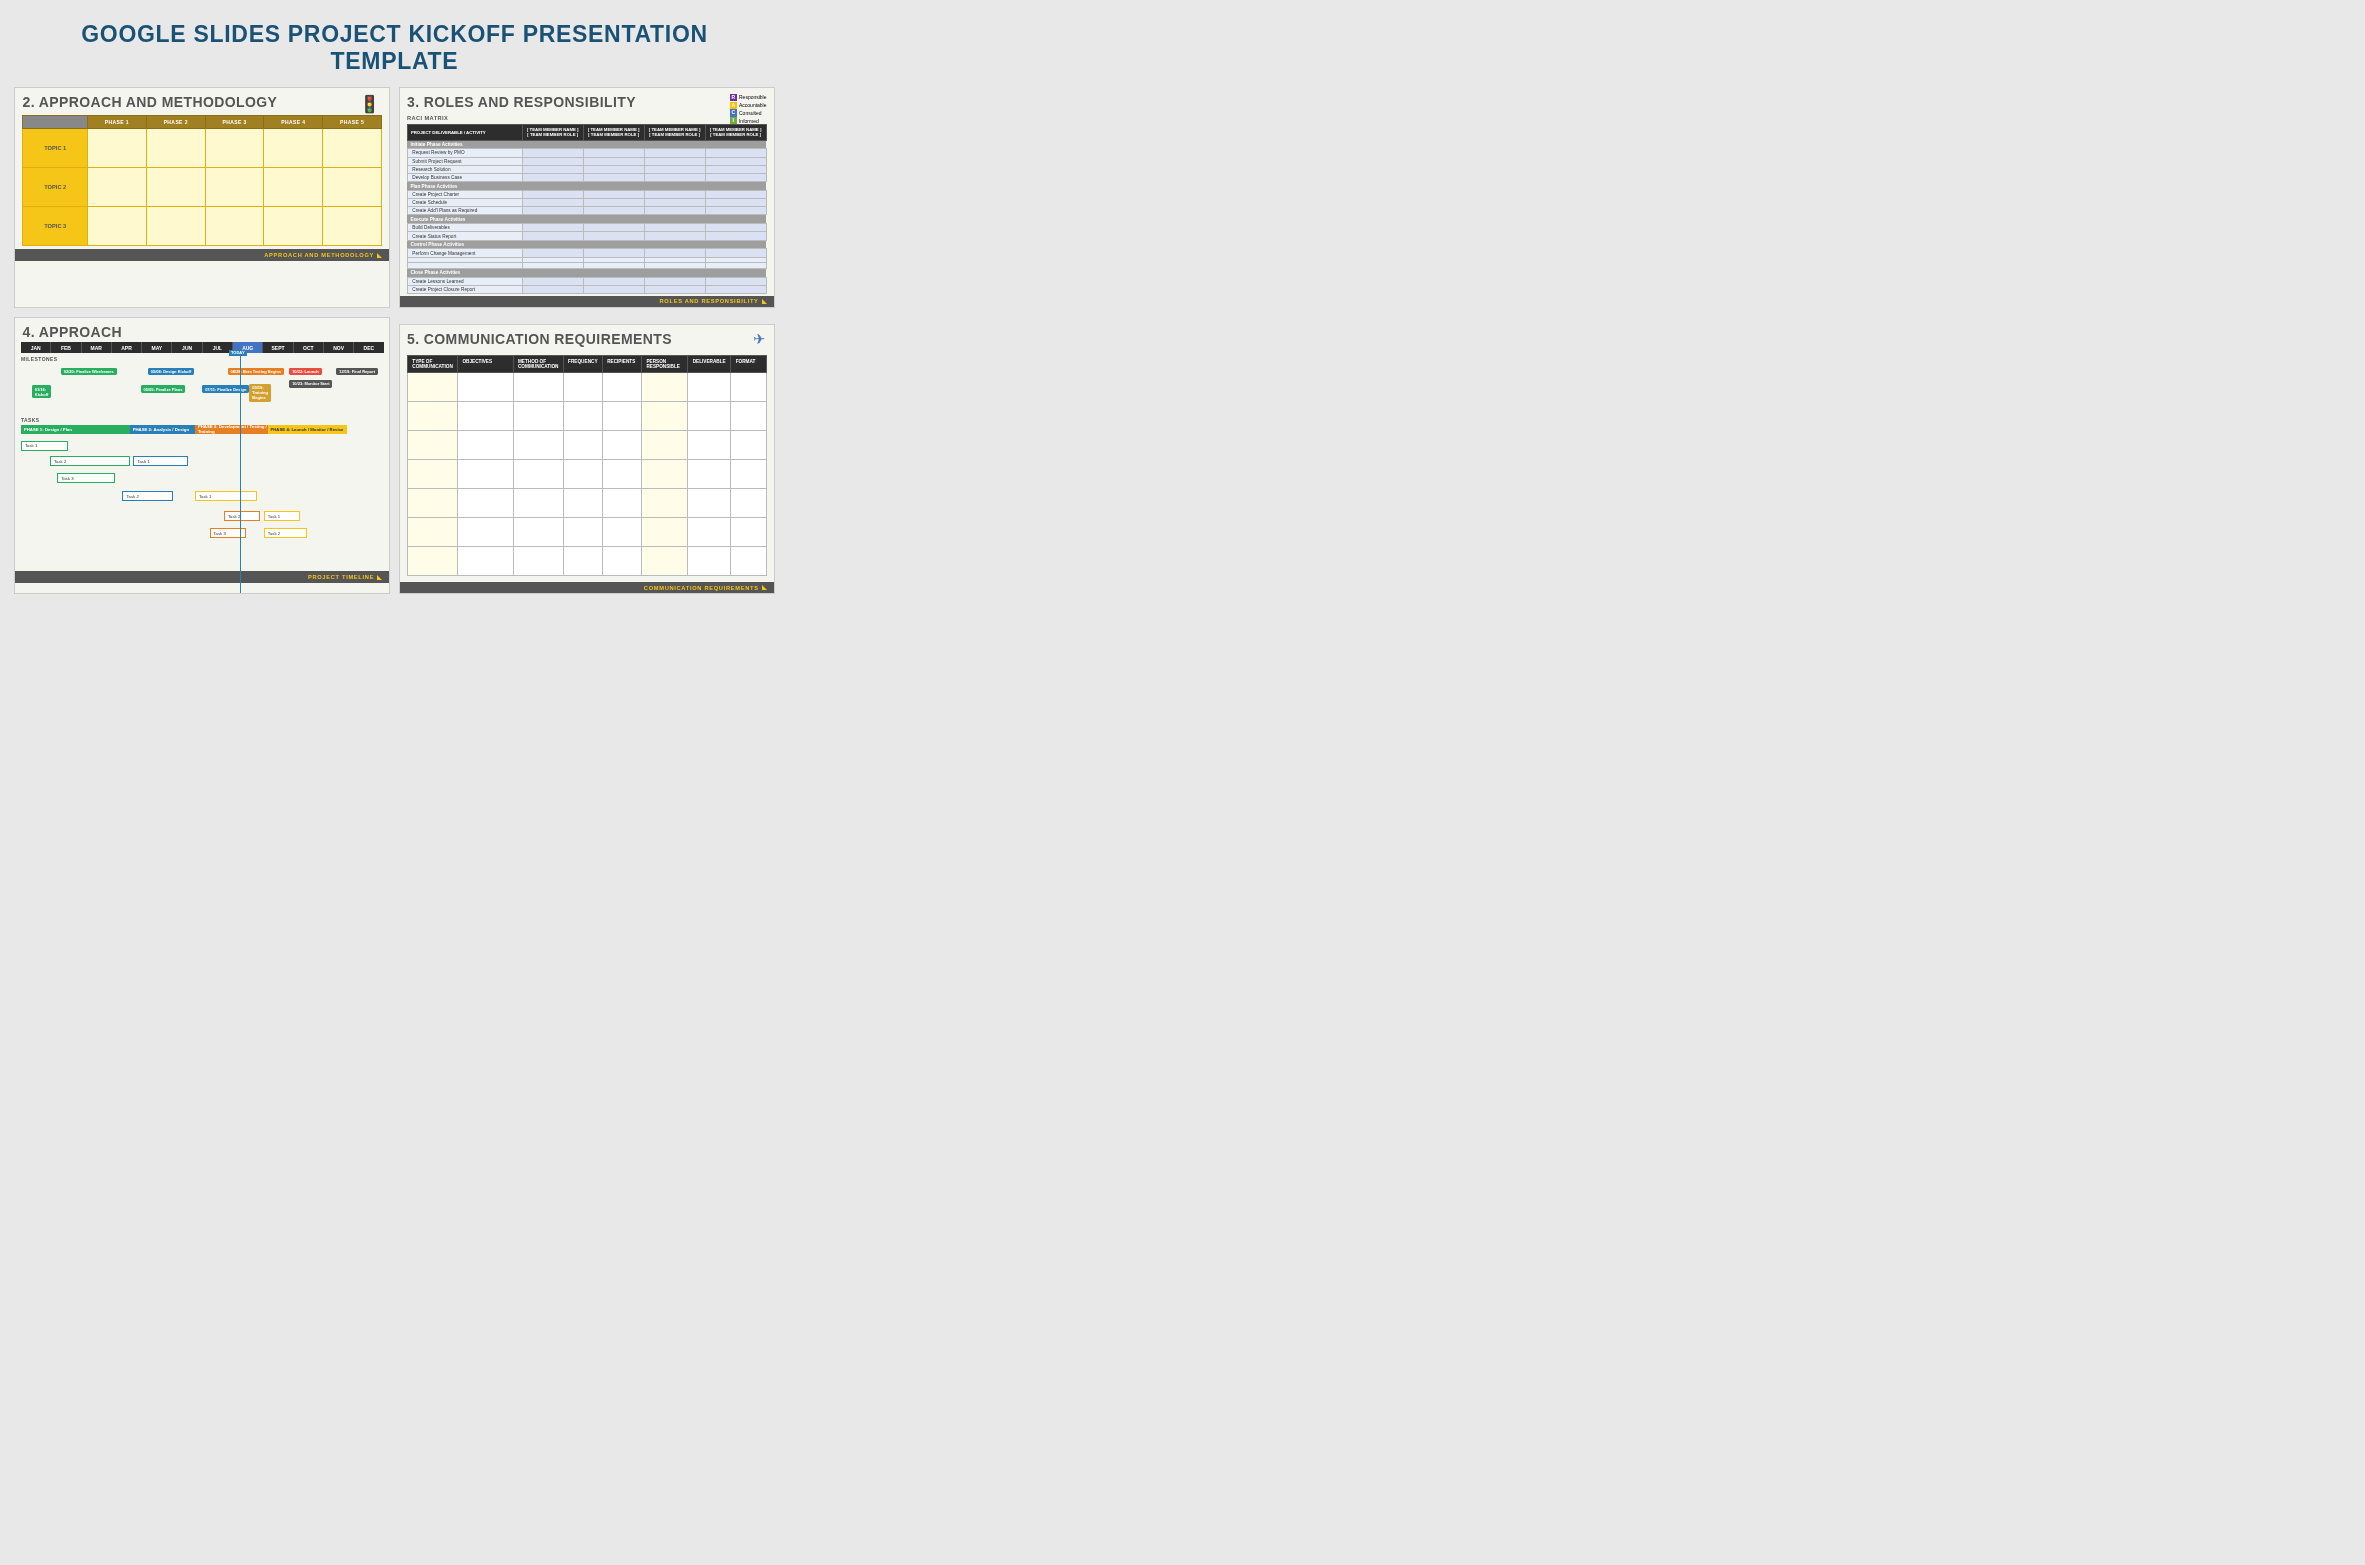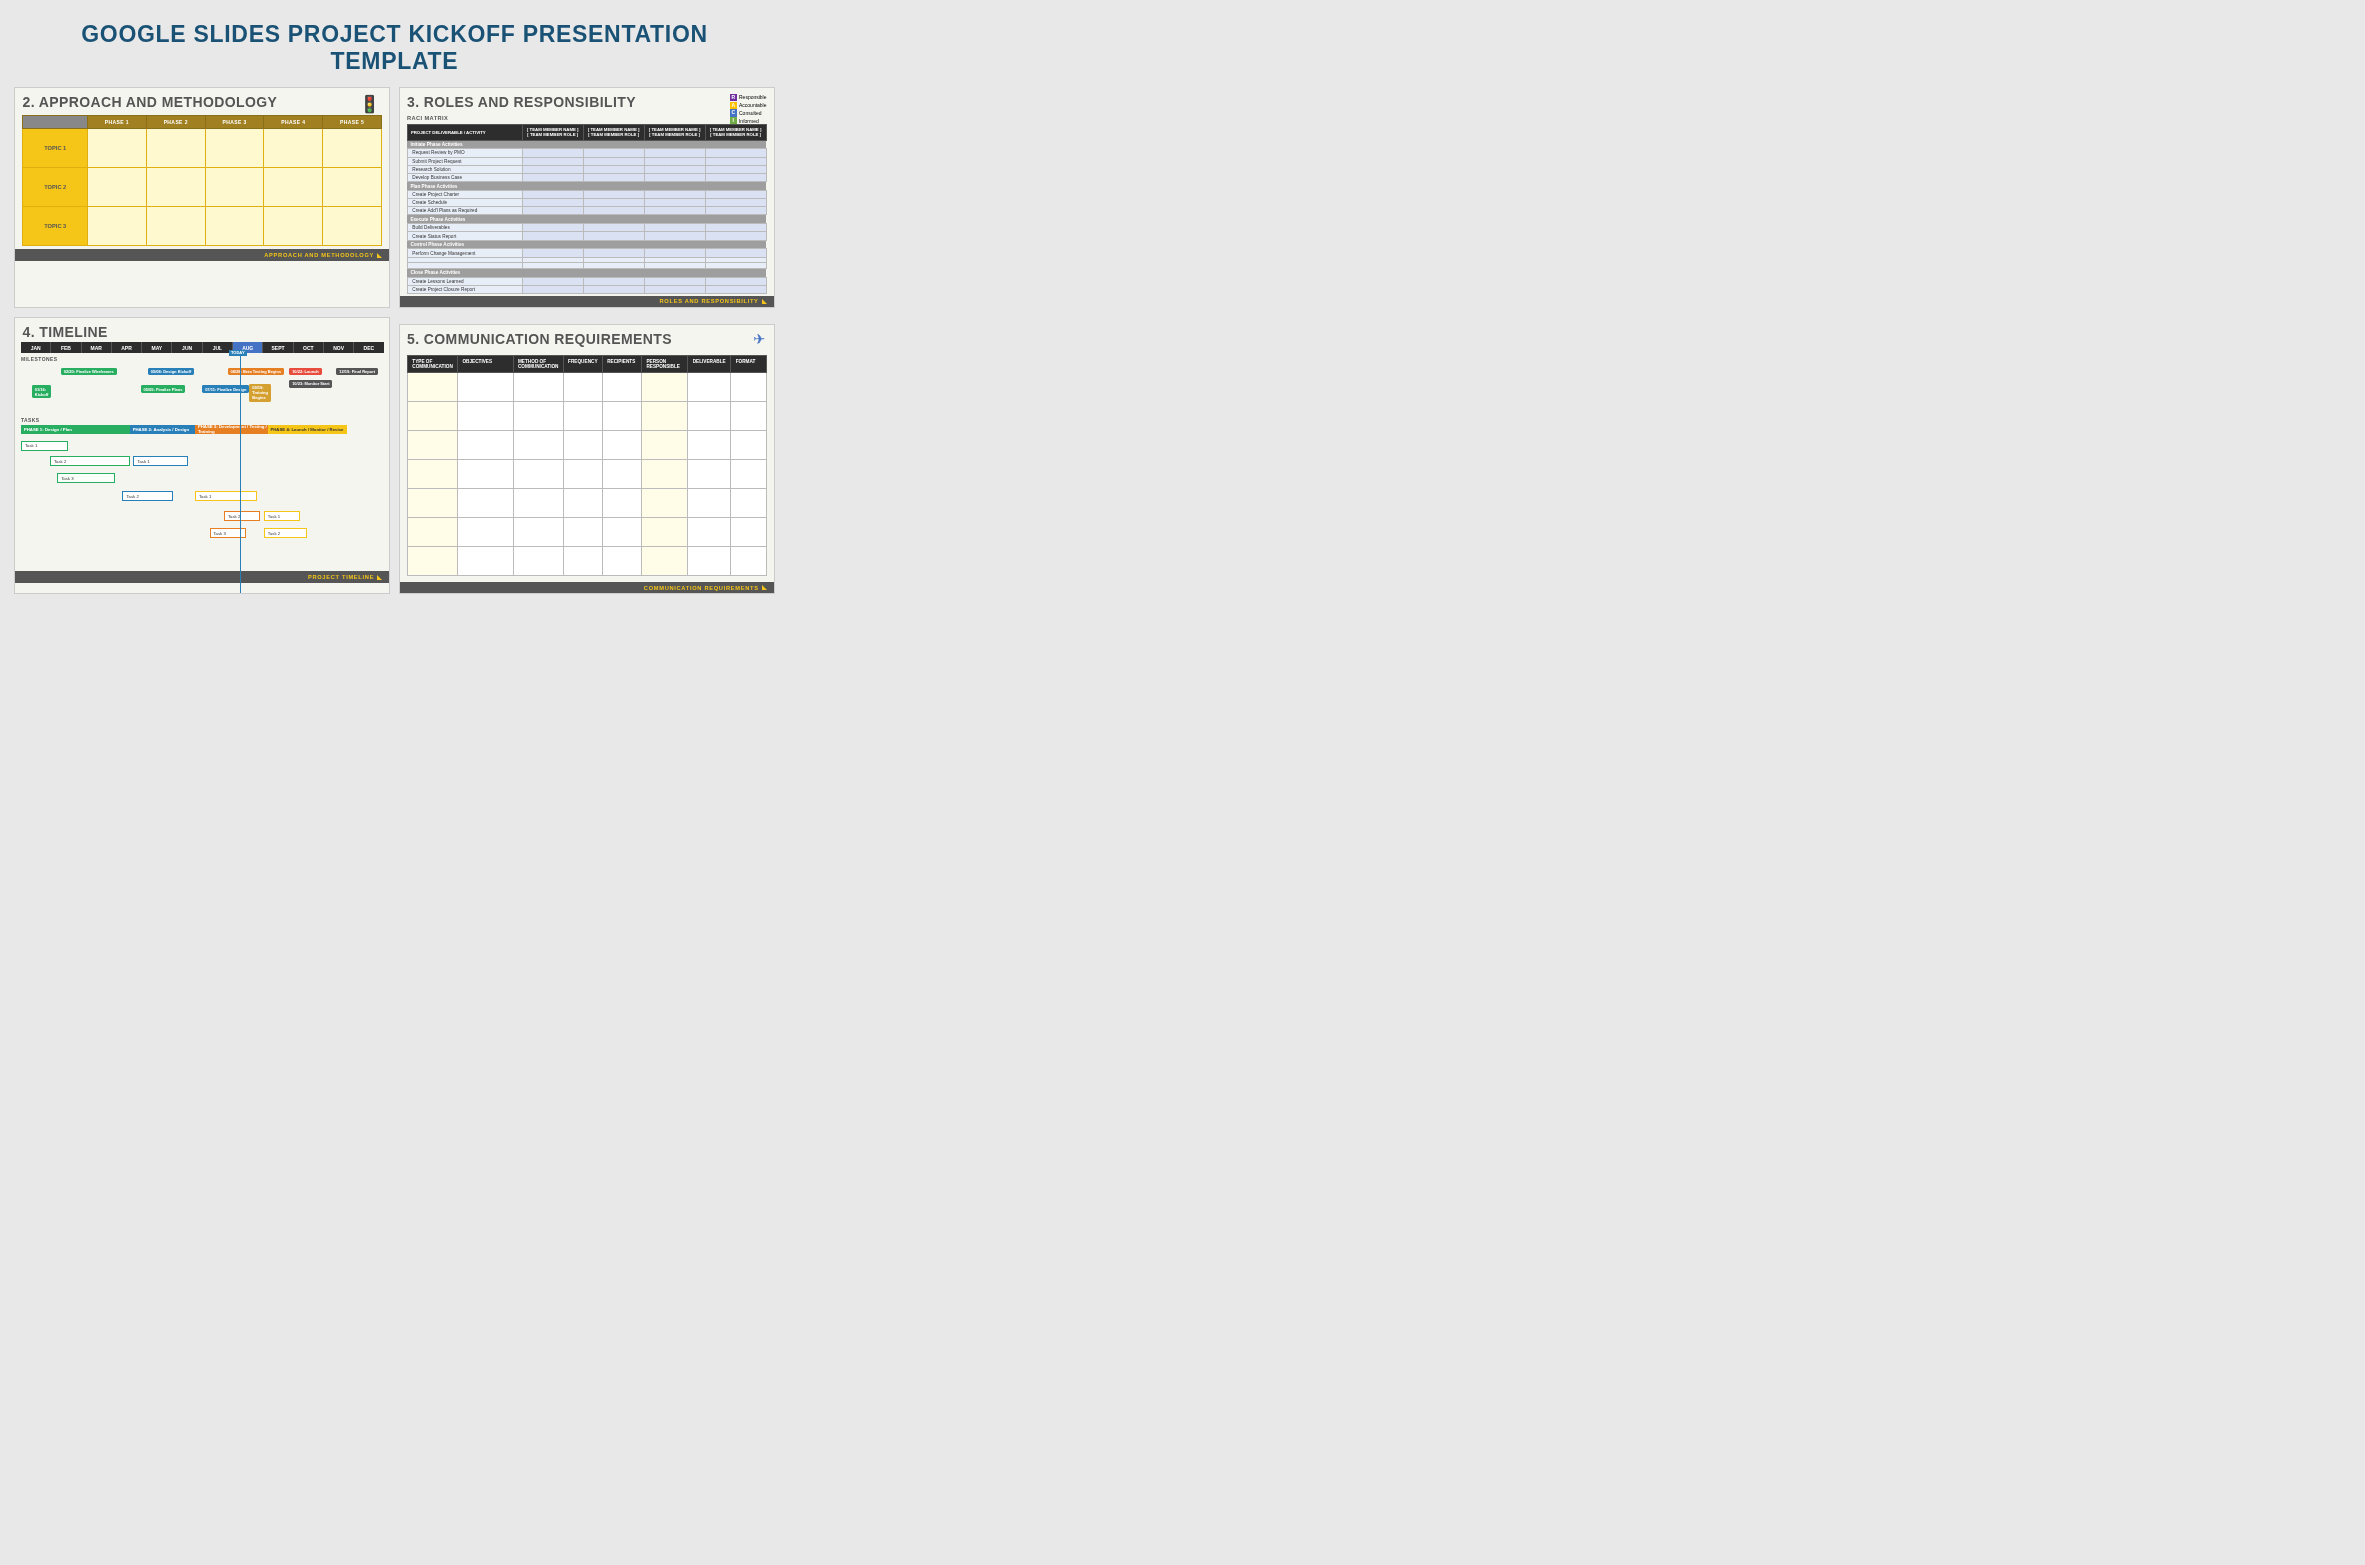--- a/index.html
+++ b/index.html
@@ -506,21 +506,21 @@
       </tbody>
     </table>
     <div class="slide-footer">
       <span>ROLES AND RESPONSIBILITY</span>
     </div>
   </div>
 
   <div class="slide timeline-slide">
     <div class="slide-header">
       <span>4.</span>
-      <span>TIMELINE</span>
+      <span>APPROACH</span>
     </div>
 
     <div style="padding: 0 5.7px;">
       <div class="timeline-header-row">
         <div class="timeline-month">JAN</div>
         <div class="timeline-month">FEB</div>
         <div class="timeline-month">MAR</div>
         <div class="timeline-month">APR</div>
         <div class="timeline-month">MAY</div>
         <div class="timeline-month">JUN</div>

